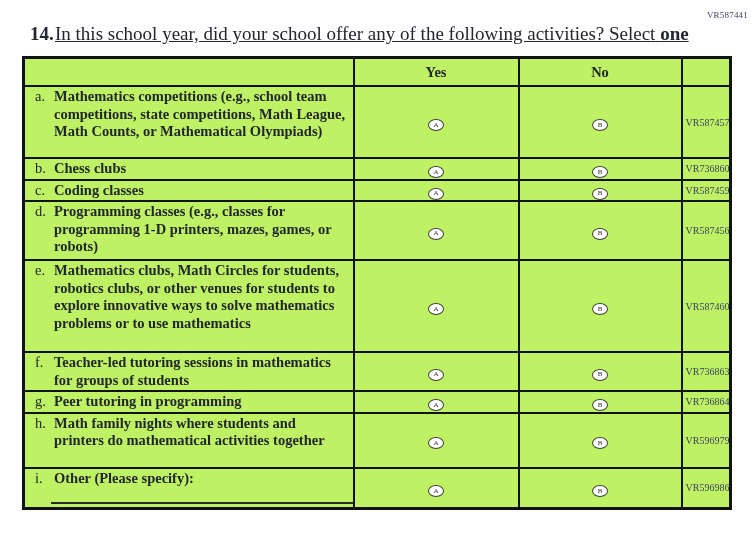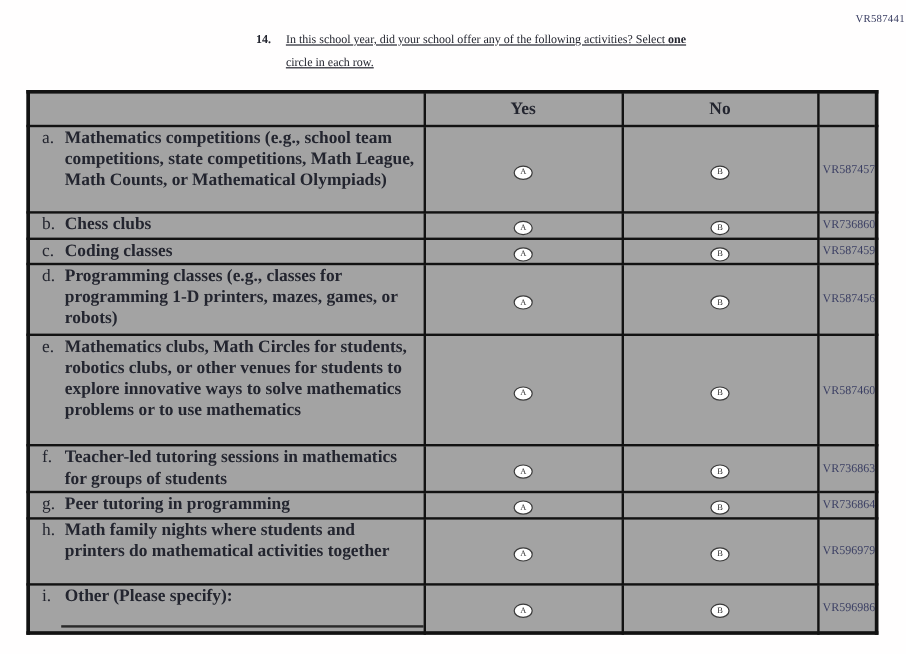--- a/index.html
+++ b/index.html
@@ -8,45 +8,44 @@
     width: 755px;
     height: 545px;
     background: #fffefe;
     font-family: "Liberation Serif", "DejaVu Serif", serif;
     color: #23252f;
     overflow: hidden;
   }
   .form-code-top {
     position: absolute;
     top: 10px;
-    right: 1px;
+    right: 7px;
     font-size: 9px;
     color: #3b3f63;
     letter-spacing: 0.2px;
   }
   .question {
     display: flex;
     padding: 24px 0 0 30px;
-    font-size: 10px;
+    font-size: 19px;
     line-height: 19px;
-    justify-content: center;
   }
   .q-num {
     font-weight: bold;
     width: 25px;
     flex: 0 0 25px;
   }
   .q-text { max-width: 650px; text-decoration: underline; }
   .q-bold { font-weight: bold; }
   table.activities {
     border-collapse: collapse;
     margin: 13px 0 0 22px;
     width: 707px;
     table-layout: fixed;
-    background: #a3a3a3;
+    background: #bef264;
   }
   table.activities, table.activities th, table.activities td {
     border: 2px solid #121212;
   }
   table.activities { border-width: 3px; }
   thead th {
     border-bottom: 5px double #121212;
     font-size: 14.5px;
     font-weight: bold;
     height: 26px;
@@ -123,21 +122,20 @@
 <div class="page">
 
   <div class="form-code-top">VR587441</div>
 
   <div class="question">
     <span class="q-num">14.</span>
     <span class="q-text">
       <span>In this school year, did your school offer any of the following activities? Select</span>
       <span class="q-bold">one</span>
       <br>
-      <span>circle in each row.</span>
     </span>
   </div>
 
   <table class="activities">
     <colgroup>
       <col class="c-label">
       <col class="c-yes">
       <col class="c-no">
       <col class="c-code">
     </colgroup>

